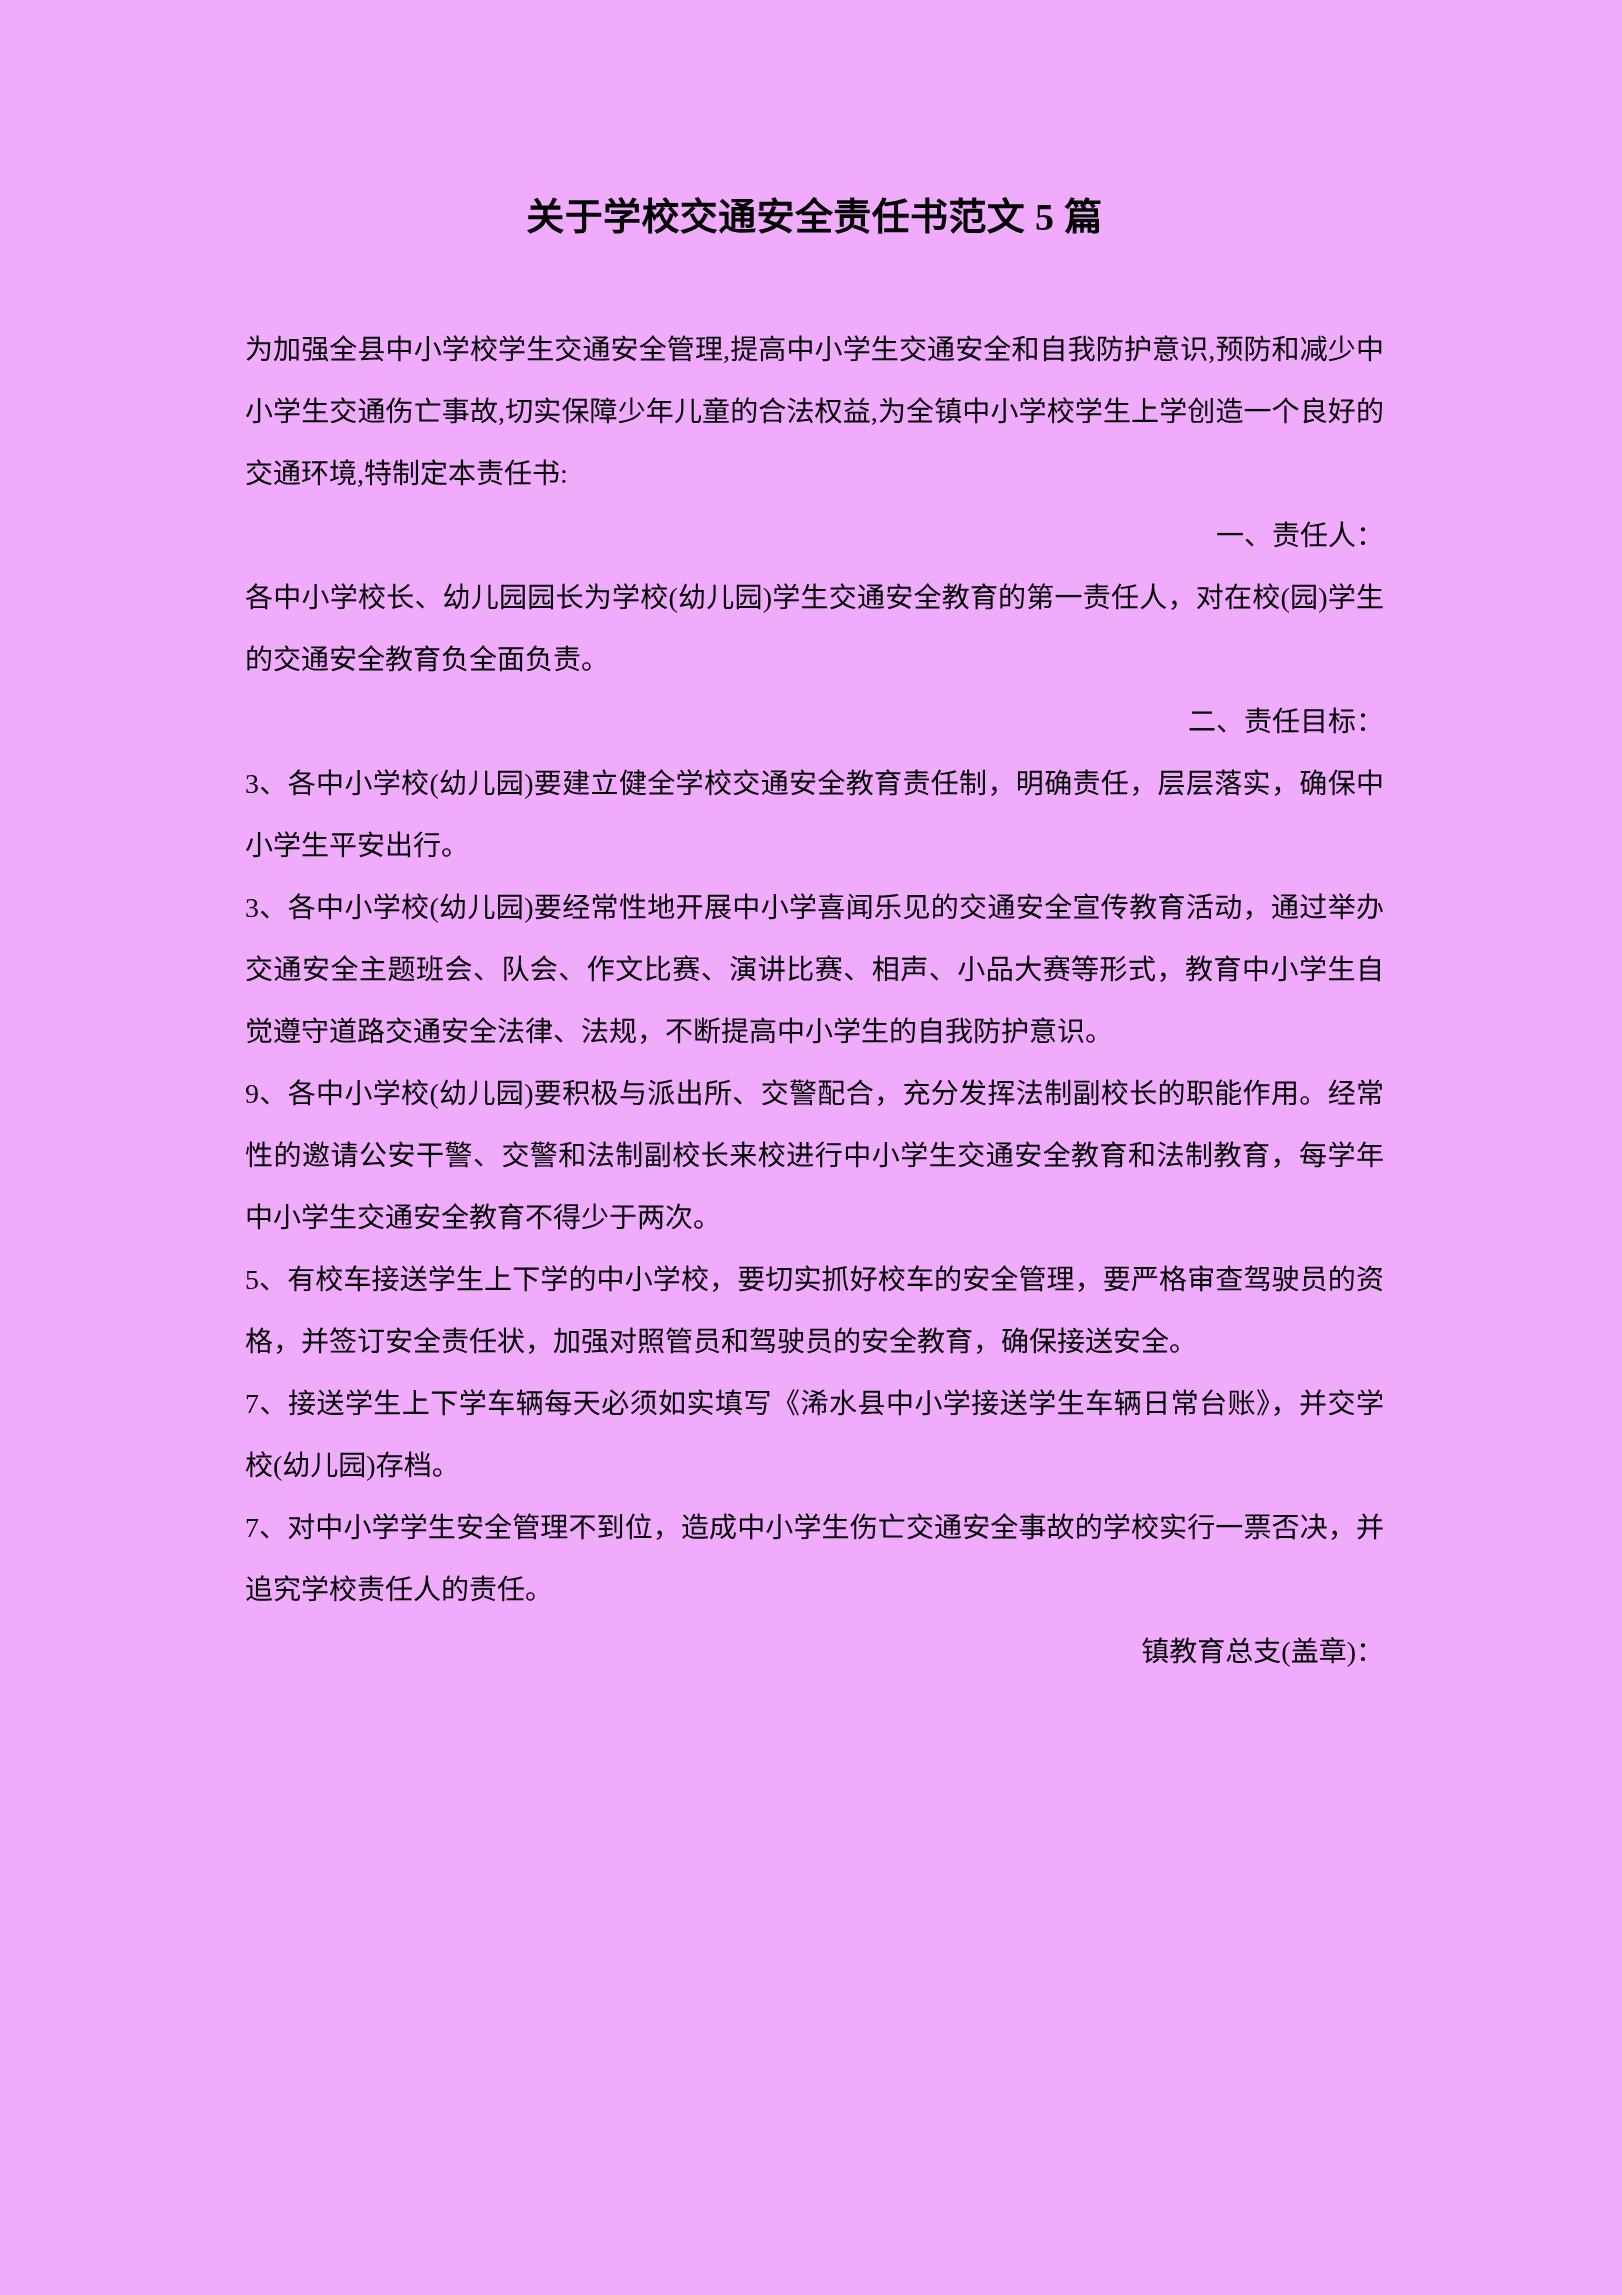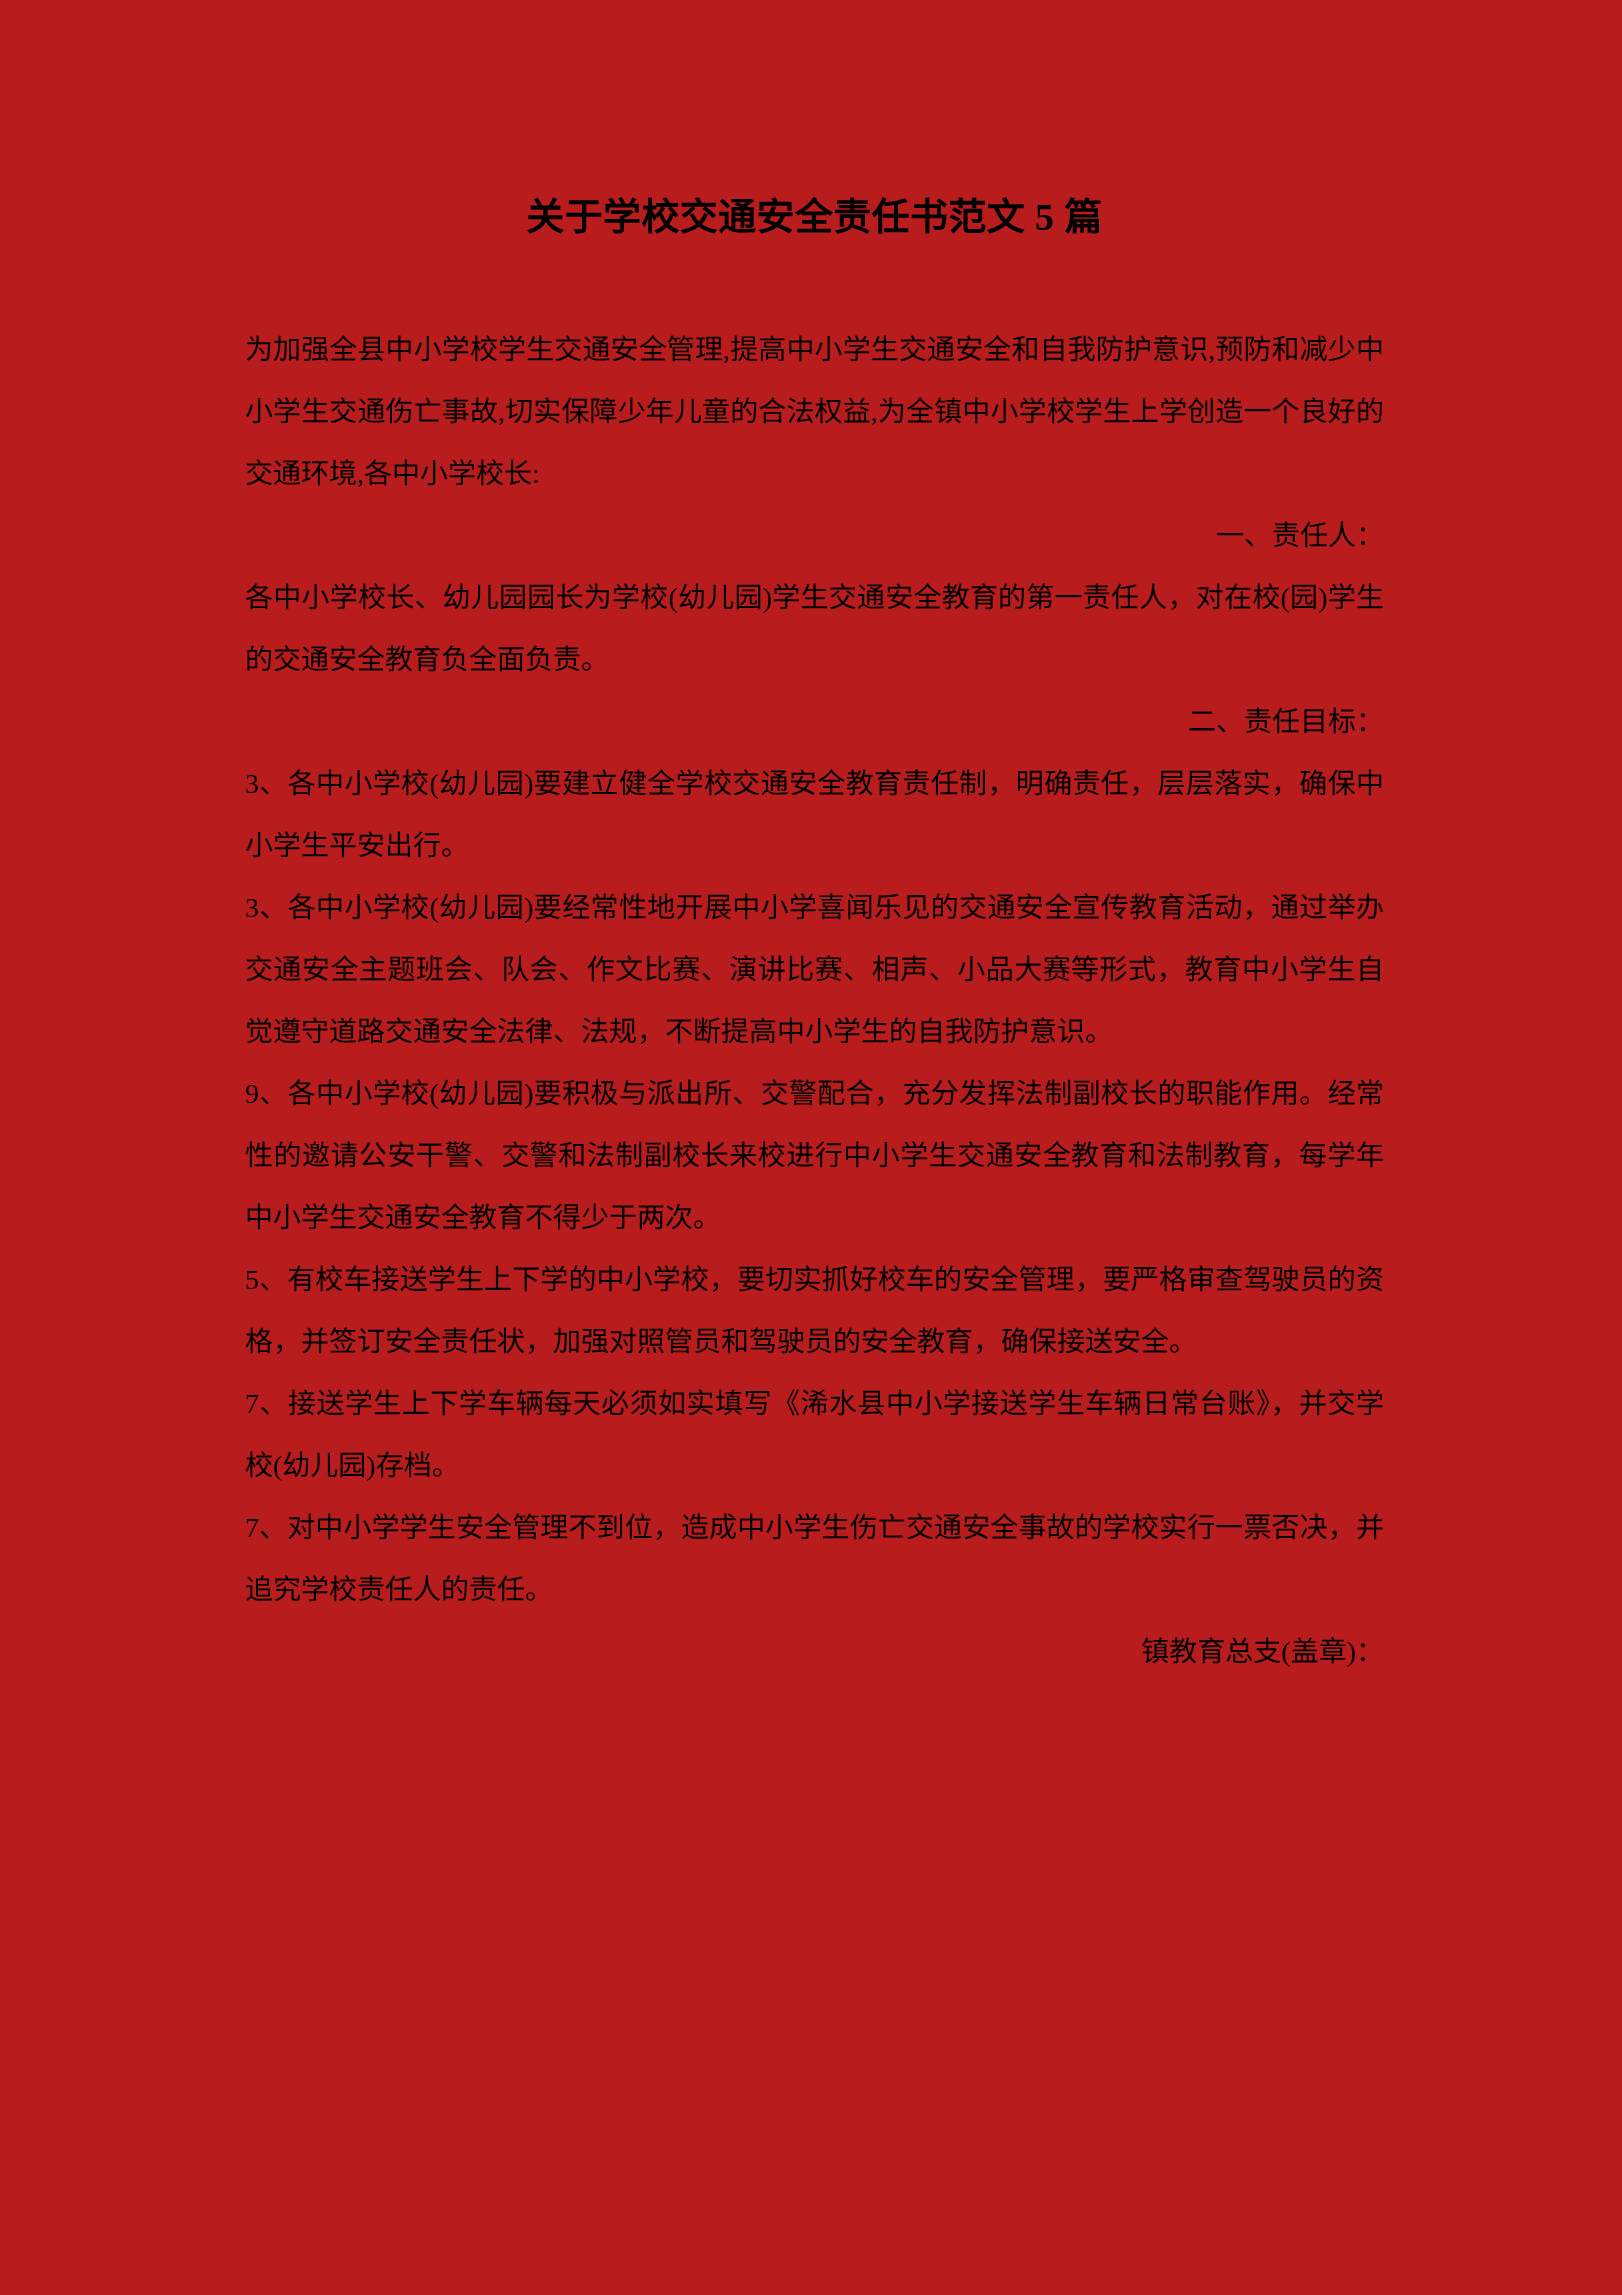--- a/index.html
+++ b/index.html
@@ -14,21 +14,21 @@
     font-family: "Liberation Serif", "DejaVu Serif", serif;
     color: #000000;
     -webkit-font-smoothing: antialiased;
   }
 
   .page {
     position: relative;
     box-sizing: border-box;
     width: 1623px;
     height: 2295px;
-    background: #b91c1c;
+    background: #f0abfc;
     padding: 0;
     overflow: hidden;
   }
 
   .doc-body {
     position: absolute;
     left: 245px;
     top: 0;
     width: 1139px;
   }
@@ -69,21 +69,21 @@
 </head>
 <body>
 
 <div class="page">
   <div class="doc-body">
 
     <h1 class="doc-title">关于学校交通安全责任书范文 5 篇</h1>
 
     <div class="title-spacer"></div>
 
-    <p class="para">为加强全县中小学校学生交通安全管理,提高中小学生交通安全和自我防护意识,预防和减少中小学生交通伤亡事故,切实保障少年儿童的合法权益,为全镇中小学校学生上学创造一个良好的交通环境,各中小学校长:</p>
+    <p class="para">为加强全县中小学校学生交通安全管理,提高中小学生交通安全和自我防护意识,预防和减少中小学生交通伤亡事故,切实保障少年儿童的合法权益,为全镇中小学校学生上学创造一个良好的交通环境,特制定本责任书:</p>
 
     <p class="para single">一、责任人：</p>
 
     <p class="para">各中小学校长、幼儿园园长为学校(幼儿园)学生交通安全教育的第一责任人，对在校(园)学生的交通安全教育负全面负责。</p>
 
     <p class="para single">二、责任目标：</p>
 
 
     <p class="para">3、各中小学校(幼儿园)要建立健全学校交通安全教育责任制，明确责任，层层落实，确保中小学生平安出行。</p>
 

